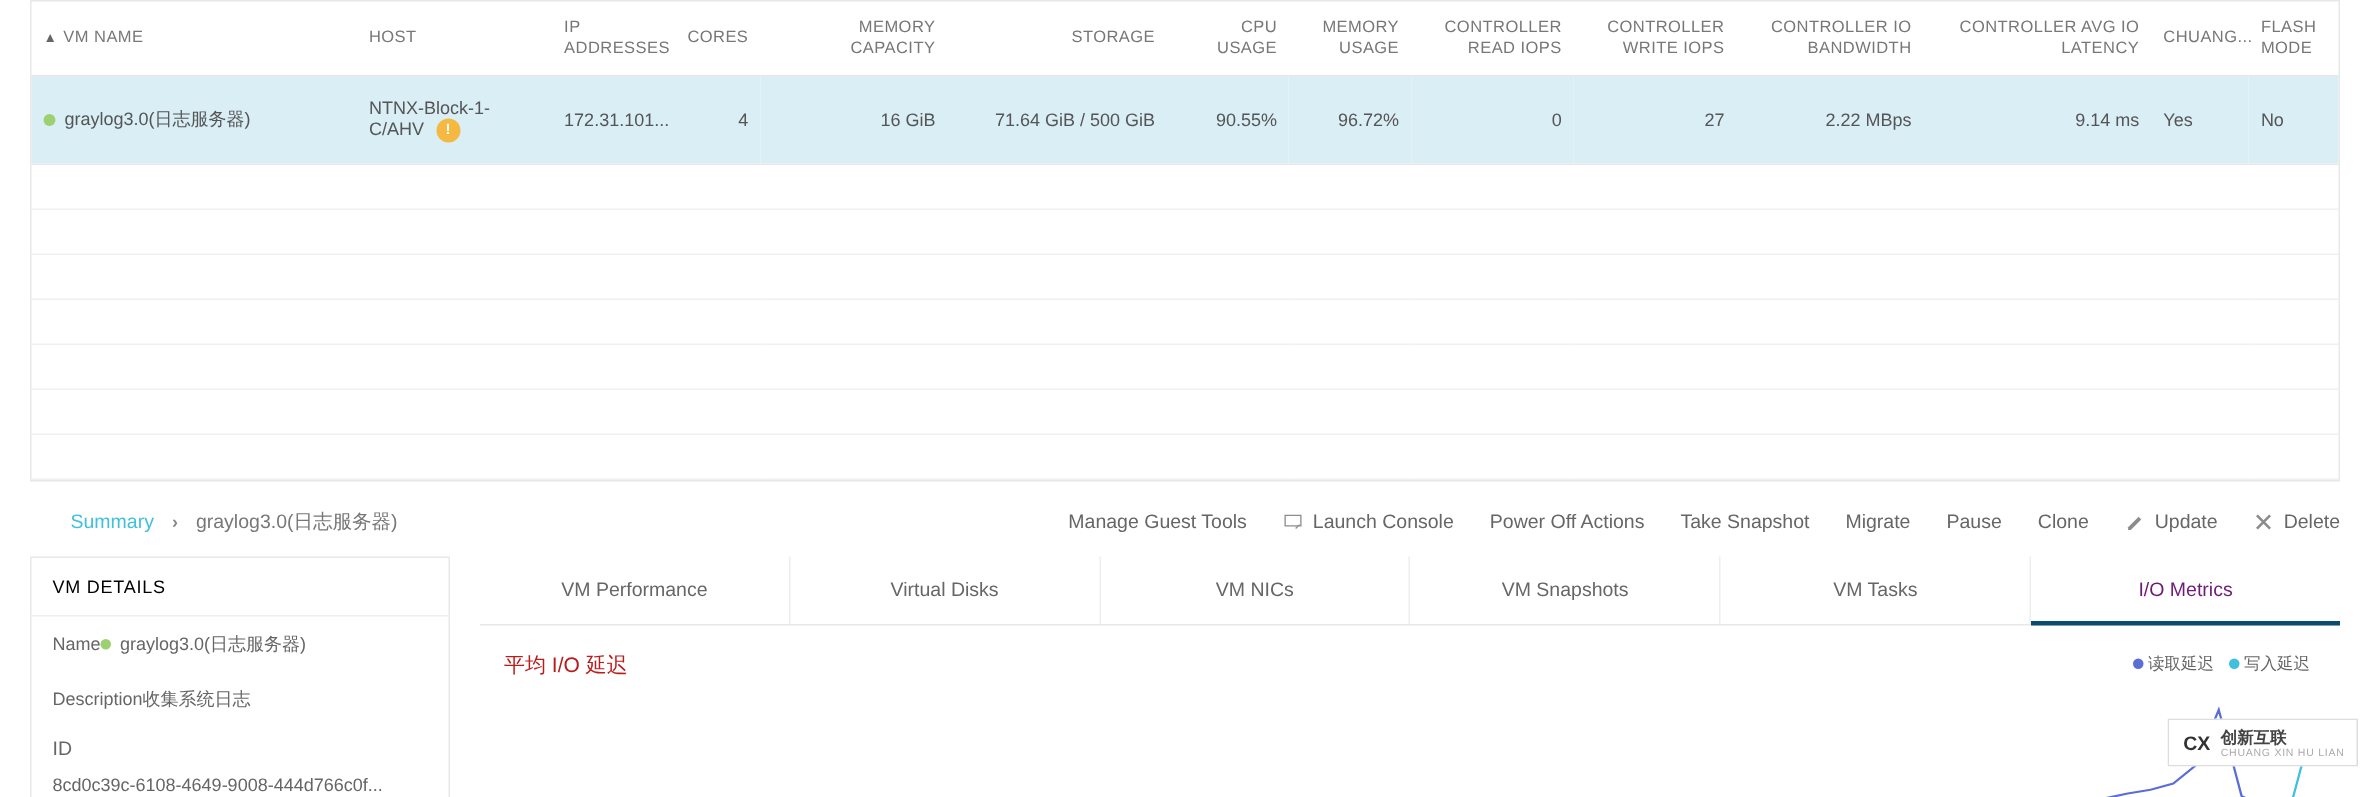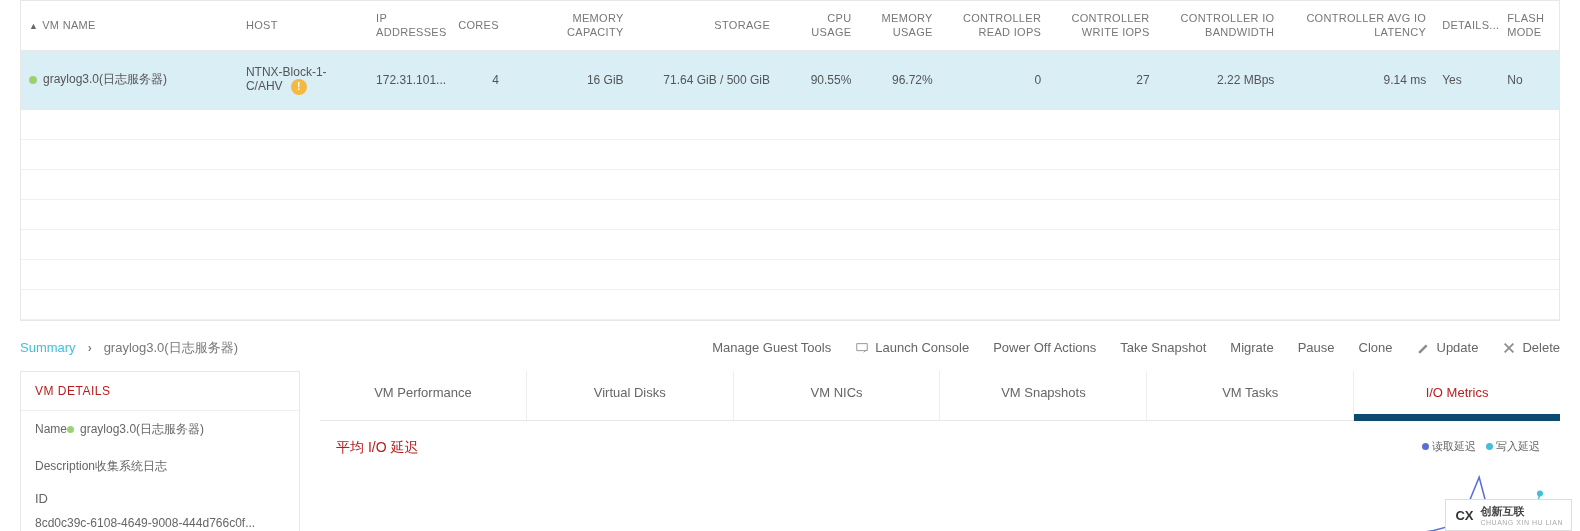--- a/index.html
+++ b/index.html
@@ -82,21 +82,21 @@
       justify-content: space-between;
       align-items: center;
       padding: 10px 20px 14px 20px;
     }
     .breadcrumb {
       display: flex;
       align-items: center;
       gap: 12px;
       font-size: 13px;
     }
-    .breadcrumb .summary-link { color: #40c0dc; cursor: pointer; }
+    .breadcrumb .summary-link { color: #40c0dc; cursor: pointer; margin-left: 27px; }
     .breadcrumb .chev { color: #888; font-size: 12px; font-weight: bold; }
     .breadcrumb .current { color: #777; }
     .actions {
       display: flex;
       gap: 24px;
       align-items: center;
       font-size: 13px;
       color: #666;
     }
     .actions .action-item { cursor: pointer; display: flex; align-items: center; gap: 6px; }
@@ -110,21 +110,21 @@
       padding: 0 20px;
     }
     .vm-details {
       width: 280px;
       border: 1px solid #e8e8e8;
       background: #fff;
     }
     .vm-details .header {
       padding: 12px 14px;
       font-size: 12px;
-      color: #b91c1c;
+      color: #000000;
       border-bottom: 1px solid #eee;
       letter-spacing: 0.5px;
     }
     .vm-details .row {
       display: flex;
       justify-content: flex-start;
       align-items: center;
       padding: 10px 14px;
       font-size: 12px;
       color: #666;
@@ -159,22 +159,22 @@
       flex: 1;
       text-align: center;
       padding: 14px 0;
       font-size: 13px;
       color: #666;
       cursor: pointer;
       border-right: 1px solid #eee;
     }
     .tabs .tab:last-child { border-right: none; }
     .tabs .tab.active {
-      color: #b91c1c;
-      border-bottom: 7px solid #0c4a6e;
+      color: #701a75;
+      border-bottom: 3px solid #0c4a6e;
       margin-bottom: -1px;
     }
     .chart-area {
       padding: 18px 16px 0 16px;
       position: relative;
     }
     .chart-title {
       font-size: 14px;
       color: #b91c1c;
     }
@@ -199,21 +199,21 @@
     .legend .dot.write { background: #40c0dc; }
     .chart-svg {
       width: 100%;
       height: 90px;
       margin-top: 8px;
     }
     
     .watermark {
       position: fixed;
       right: 8px;
-      bottom: 0;
+      bottom: 20px;
       background: #fff;
       border: 1px solid #ddd;
       padding: 4px 8px;
       display: flex;
       align-items: center;
       gap: 6px;
       font-size: 11px;
     }
     .watermark .cx { color: #444; font-weight: 600; }
     .watermark .cx-en { color: #aaa; font-size: 7px; letter-spacing: 0.5px; display:block; }
@@ -255,21 +255,21 @@
         <th>IP ADDRESSES</th>
         <th class="right">CORES</th>
         <th class="right">MEMORY CAPACITY</th>
         <th class="right">STORAGE</th>
         <th class="right">CPU USAGE</th>
         <th class="right">MEMORY USAGE</th>
         <th class="right">CONTROLLER READ IOPS</th>
         <th class="right">CONTROLLER WRITE IOPS</th>
         <th class="right">CONTROLLER IO BANDWIDTH</th>
         <th class="right">CONTROLLER AVG IO LATENCY</th>
-        <th>DETAILS...</th>
+        <th>CHUANG...</th>
         <th>FLASH MODE</th>
       </tr>
     </thead>
     <tbody>
       <tr class="data-row">
         <td class="vm-name-cell"><span class="status-dot"></span><span>graylog3.0(日志服务器)</span></td>
         <td><span>NTNX-Block-1-C/AHV</span><span class="host-warn">!</span></td>
         <td>172.31.101...</td>
         <td class="right">4</td>
         <td class="right">16 GiB</td>

